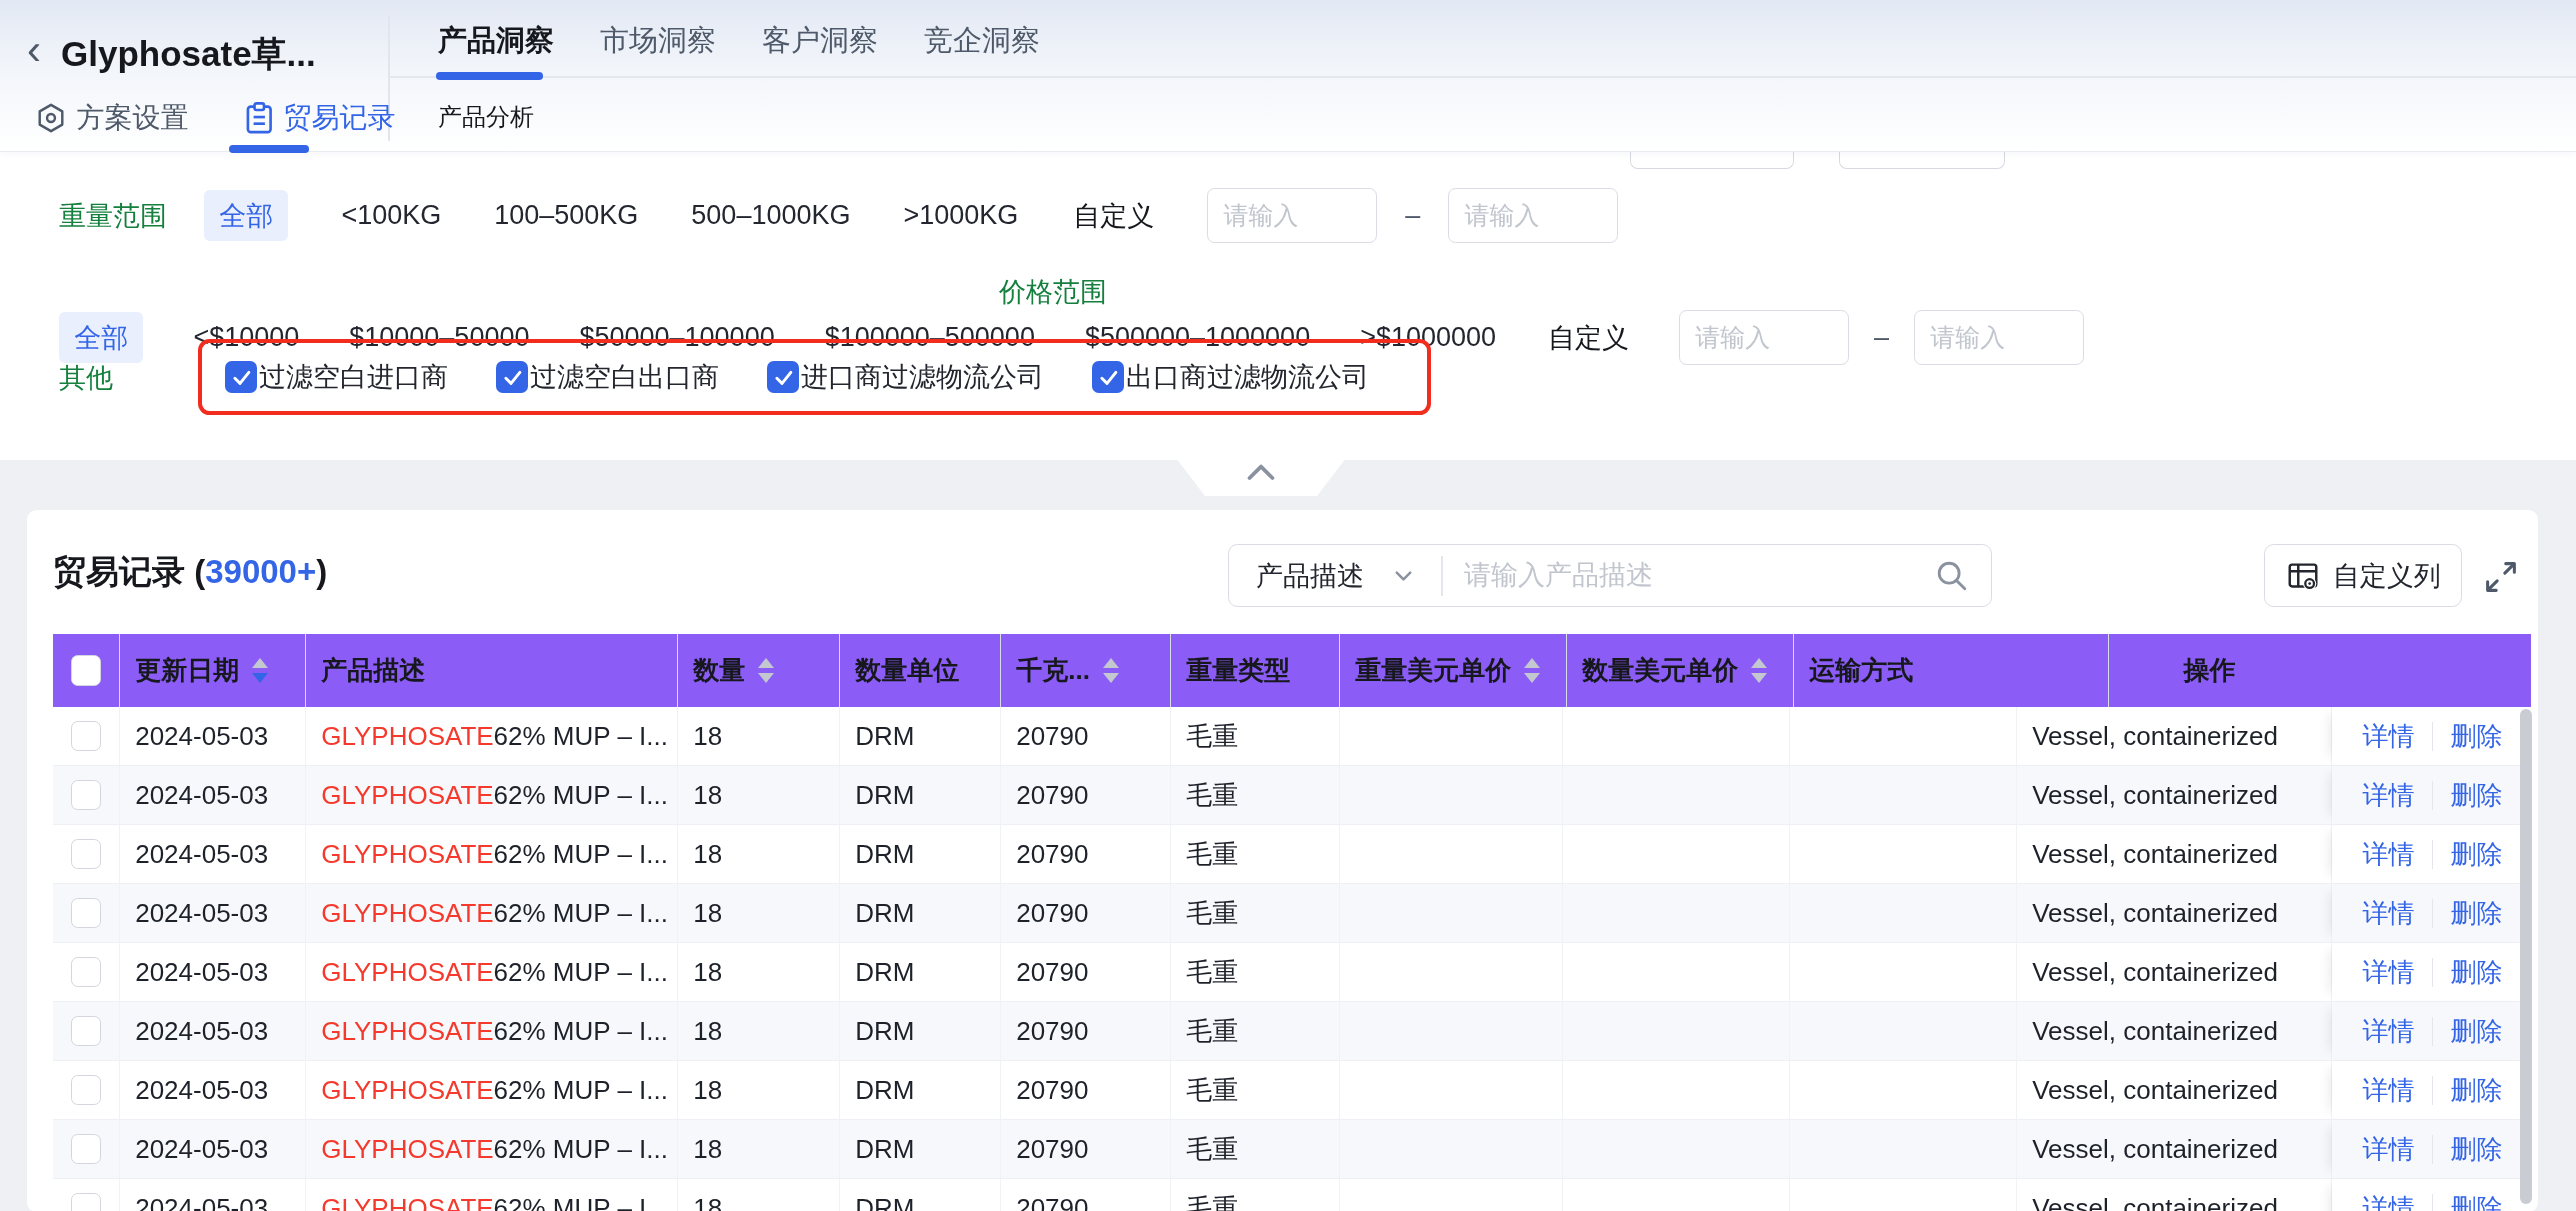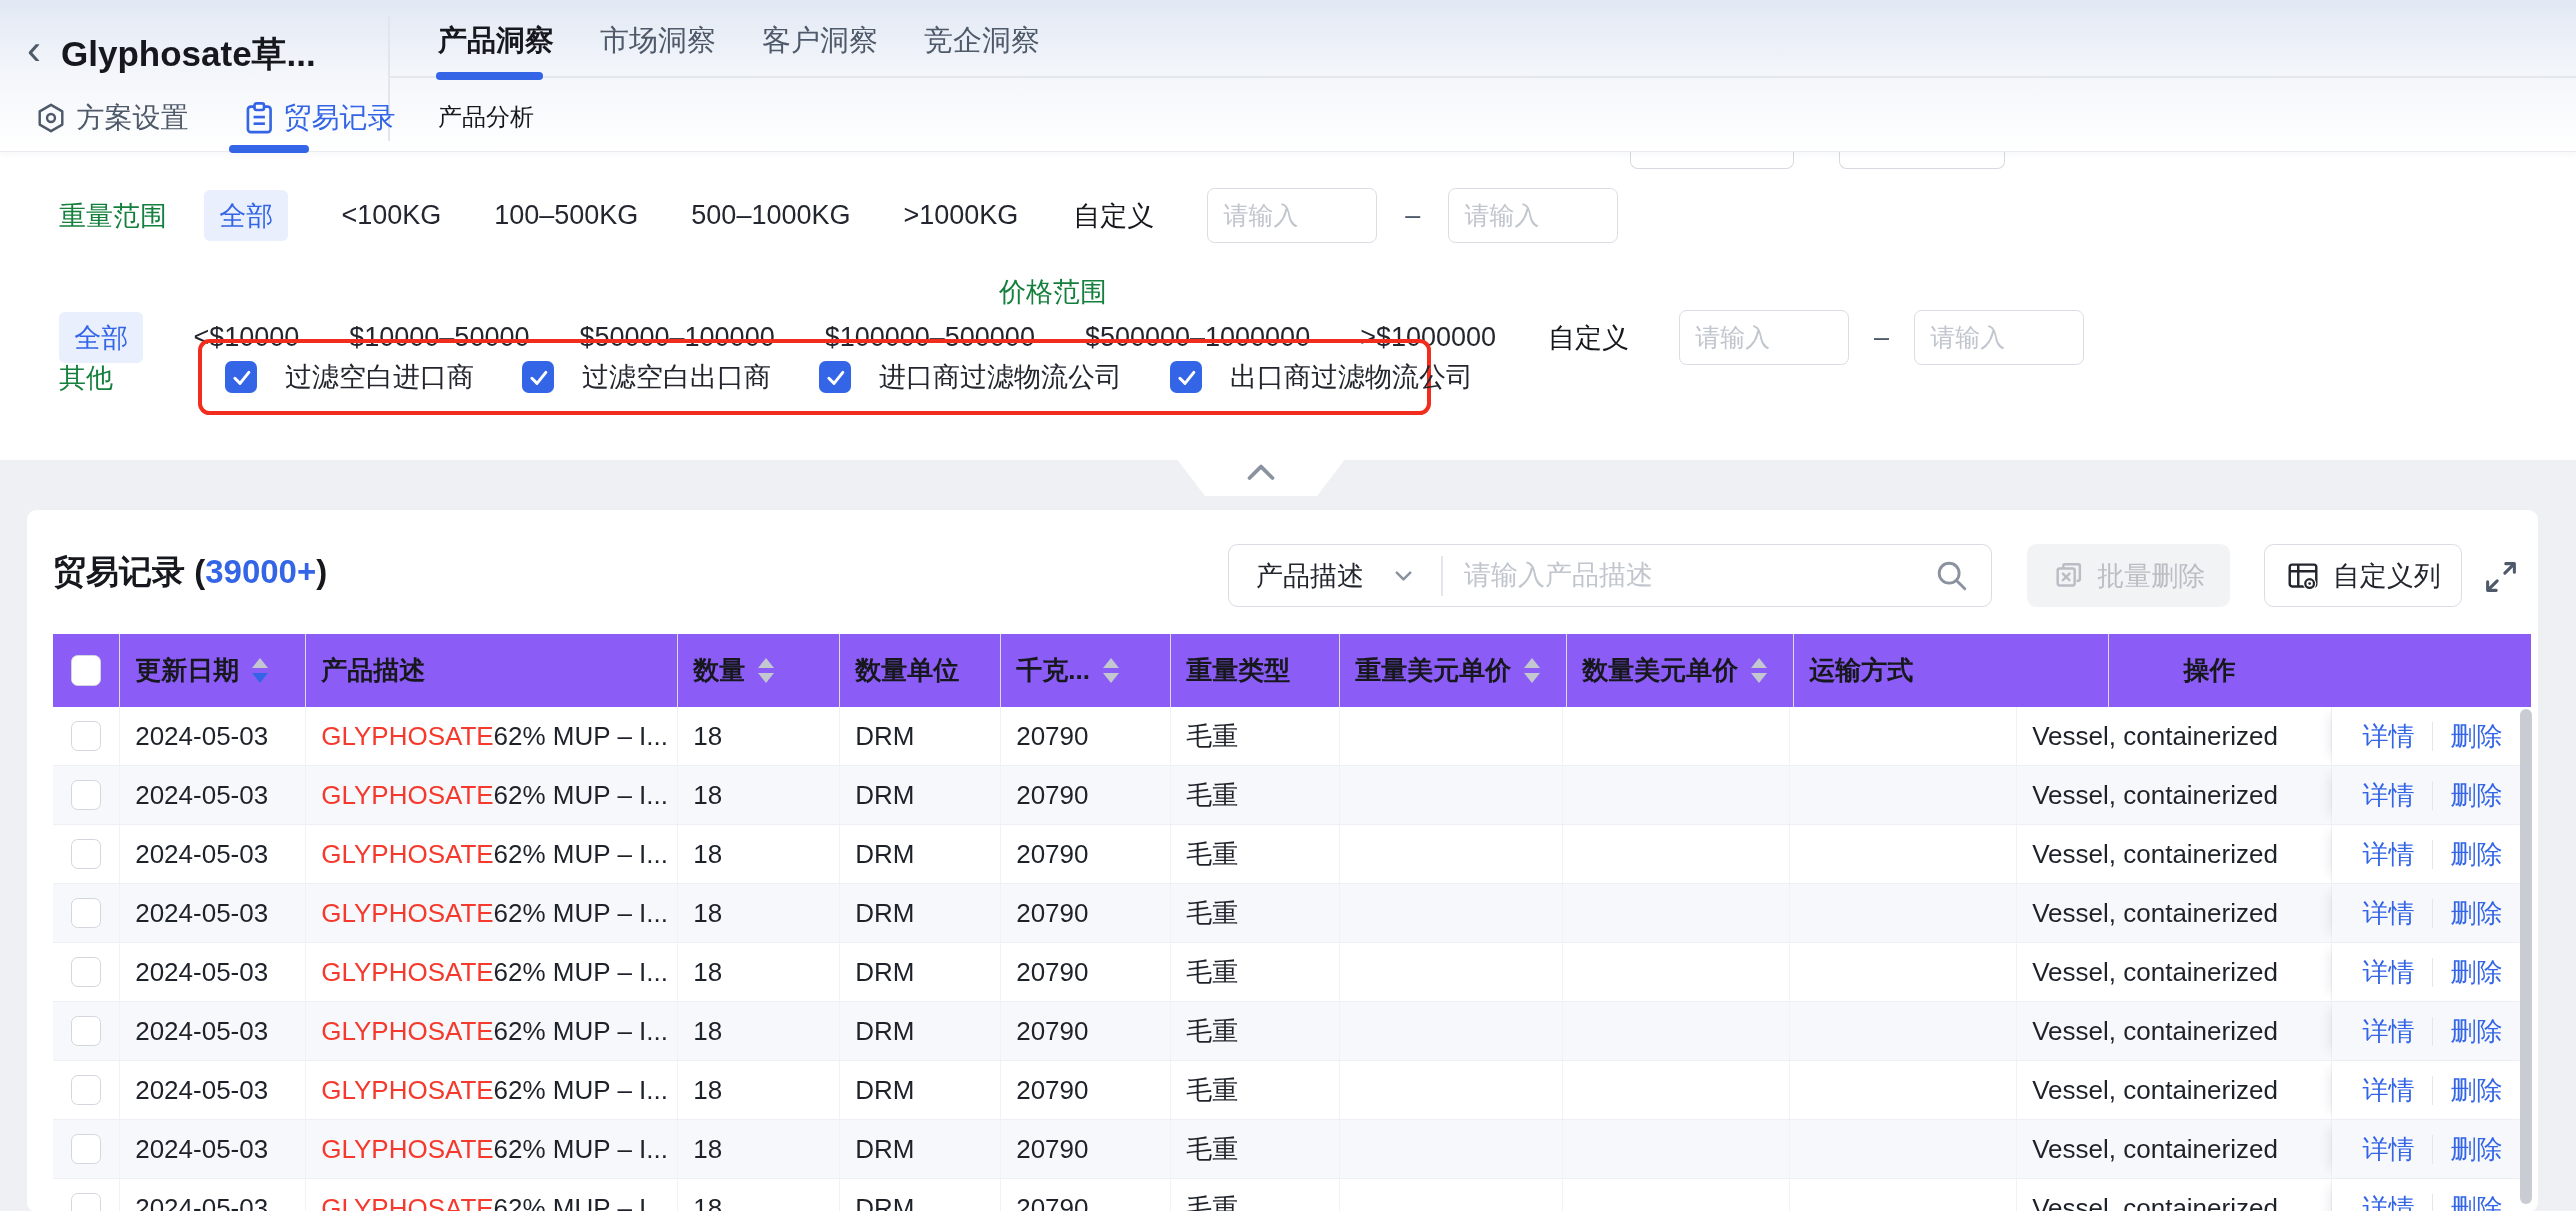--- a/index.html
+++ b/index.html
@@ -33,21 +33,21 @@
   .f-opts { display:flex; align-items:center; gap:53px; }
   .chip-all { color:#3365e6; background:#e9effd; padding:7.6px 15.2px; border-radius:5.7px; cursor:pointer; }
   .f-opt { color:#23262e; cursor:pointer; white-space:nowrap; }
   .custom-label { color:#16181d; margin-left:1.9px; }
   .range-input { width:170px; height:55px; border:1.9px solid #d9dce3; border-radius:7.6px; font-size:25px;
     padding:0 15.2px; color:#1d2129; outline:none; background:#fff; }
   .range-input::placeholder { color:#c1c5cd; }
   .range-dash { color:#4e5969; margin:0 -25px; }
   .other-box { position:absolute; left:198px; top:187px; width:1233px; height:76px; border:4.8px solid #f22d1e;
     border-radius:11.4px; display:flex; align-items:center; gap:48px; padding:0 23px; }
-  .cb-item { display:flex; align-items:center; gap:28px; cursor:pointer; }
+  .cb-item { display:flex; align-items:center; gap:2px; cursor:pointer; }
   .cb-box { width:32px; height:32px; background:#3365e6; border-radius:6.7px; display:flex; align-items:center; justify-content:center; flex:0 0 auto; }
   .cb-label { font-size:27px; color:#23262e; white-space:nowrap; }
   .collapse-handle { position:absolute; left:1176px; top:306px; width:170px; height:38px; background:#ffffff;
     clip-path:polygon(0 0,170px 0,141px 38px,29px 38px); display:flex; justify-content:center; cursor:pointer; }
 
   
   .table-card { position:absolute; left:27px; top:510px; width:2511px; height:702px; background:#ffffff;
     border-radius:9.5px; overflow:hidden; }
   .toolbar { position:absolute; left:0; top:0; width:100%; height:124px; }
   .tc-title { position:absolute; left:26px; top:40px; font-size:33px; font-weight:bold; color:#16181d; }
@@ -227,29 +227,20 @@
       <div class="combo-div"></div>
       <input class="combo-input" placeholder="请输入产品描述" style="">
       <span class="combo-search-icon">
         <svg width="36" height="36" viewBox="0 0 38 38">
           <circle cx="16" cy="16" r="10.5" fill="none" stroke="#8a919f" stroke-width="3"></circle>
           <line x1="24" y1="24" x2="32.5" y2="32.5" stroke="#8a919f" stroke-width="3" stroke-linecap="round"></line>
         </svg>
       </span>
     </div>
 
-    <div class="btn btn-disabled">
-      <svg width="34" height="34" viewBox="0 0 36 36">
-        <path d="M12 10 V7 a1.5 1.5 0 0 1 1.5-1.5 H28 a1.5 1.5 0 0 1 1.5 1.5 V21.5 a1.5 1.5 0 0 1 -1.5 1.5 H26" fill="none" stroke="#b9bdc4" stroke-width="2.6"></path>
-        <rect x="6" y="10" width="18" height="18" rx="2" fill="none" stroke="#b9bdc4" stroke-width="2.6"></rect>
-        <line x1="11.5" y1="15.5" x2="18.5" y2="22.5" stroke="#b9bdc4" stroke-width="2.6" stroke-linecap="round"></line>
-        <line x1="18.5" y1="15.5" x2="11.5" y2="22.5" stroke="#b9bdc4" stroke-width="2.6" stroke-linecap="round"></line>
-      </svg>
-      <span>批量删除</span>
-    </div>
 
     <div class="btn btn-plain">
       <svg width="36" height="36" viewBox="0 0 38 38">
         <rect x="5" y="7" width="28" height="23" rx="2.5" fill="none" stroke="#23262e" stroke-width="2.6"></rect>
         <line x1="14" y1="7" x2="14" y2="30" stroke="#23262e" stroke-width="2.6"></line>
         <line x1="5" y1="14" x2="33" y2="14" stroke="#23262e" stroke-width="2.6"></line>
         <circle cx="26" cy="27" r="7" fill="#fff"></circle>
         <circle cx="26" cy="27" r="4.6" fill="none" stroke="#23262e" stroke-width="2.4"></circle>
         <circle cx="26" cy="27" r="1.4" fill="#23262e"></circle>
       </svg>

